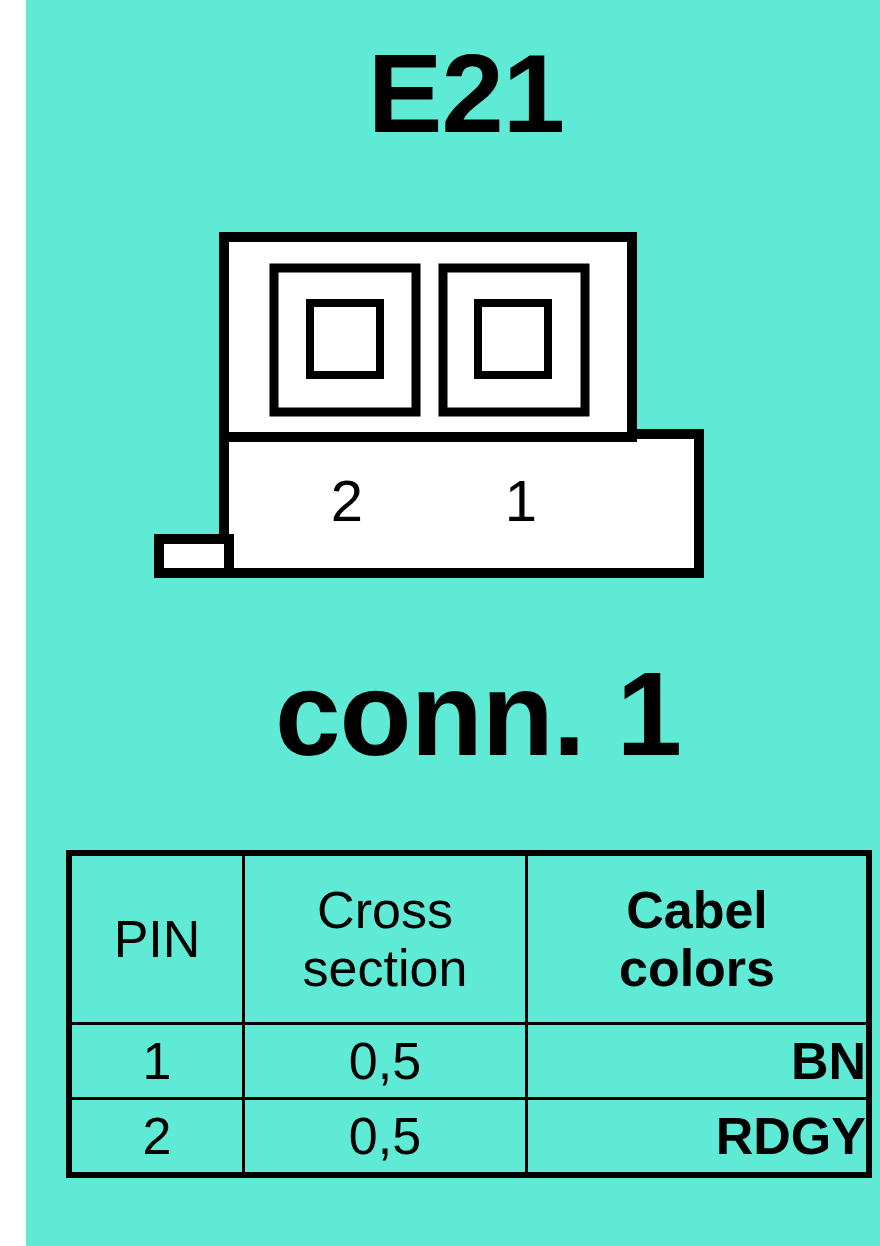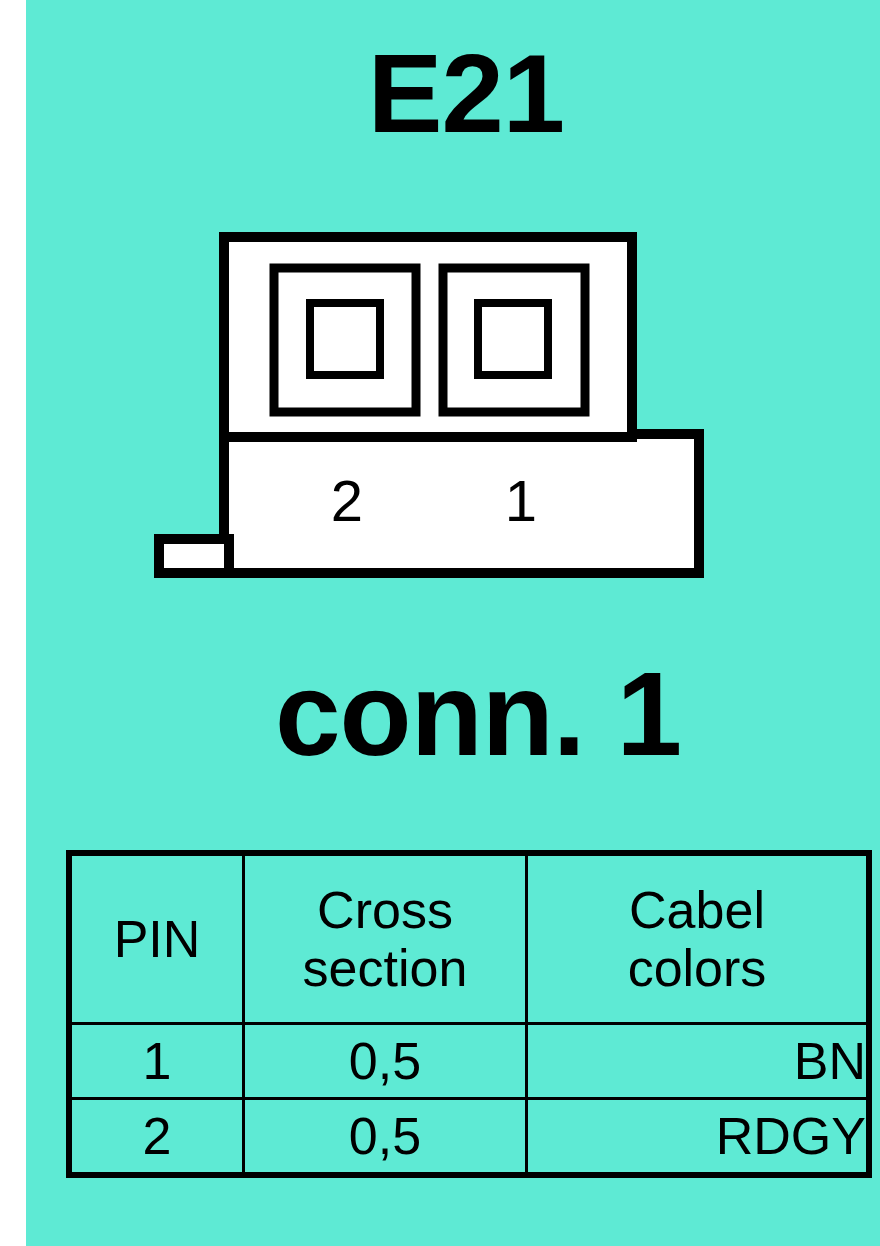--- a/index.html
+++ b/index.html
@@ -80,21 +80,21 @@
   }
   .pin-table td {
     border: 3px solid #000000;
     padding: 0;
     font-size: 52px;
     line-height: 1.12;
     vertical-align: middle;
     white-space: pre-line;
   }
   .pin-table .outer-l { border-left-width: 6px; }
-  .pin-table .outer-r { border-right-width: 6px; }
+  .pin-table .outer-r { border-right-width: 6px; font-weight: bold; }
   .pin-table tr.first-row td { border-top-width: 6px; }
   .pin-table tr.last-row td { border-bottom-width: 6px; }
 
   .col-pin   { width: 170px; text-align: center; }
   .col-cross { width: 280px; text-align: center; padding-left: 14px; }
   .col-color { width: 338px; text-align: right; padding-left: 14px; }
 
   .head-cell {
     height: 166px;
     text-align: center;

